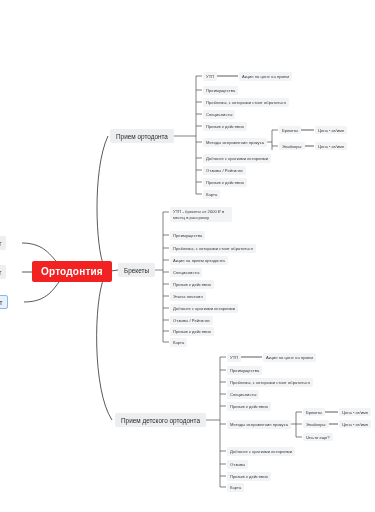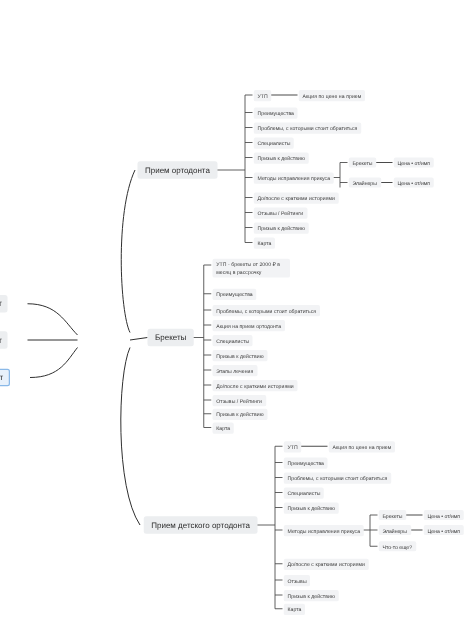--- a/index.html
+++ b/index.html
@@ -159,20 +159,23 @@
   <div class="node stub" style="left:-10px;top:236px;">
     <span>нт</span>
   </div>
   <div class="node stub" style="left:-10px;top:265px;">
     <span>нт</span>
   </div>
   <div class="node stub sel" style="left:-10px;top:295px;">
     <span>нт</span>
   </div>
 
+  <div class="node root" style="left:32px;top:261px;">
+    <span>Ортодонтия</span>
+  </div>
 
   <div class="node lvl1" style="left:110px;top:129px;">
     <span>Прием ортодонта</span>
   </div>
 
   <div class="node leaf" style="left:203px;top:72px;">
     <span>УТП</span>
   </div>
   <div class="node leaf" style="left:239px;top:72px;">
     <span>Акция по цене на прием</span>

